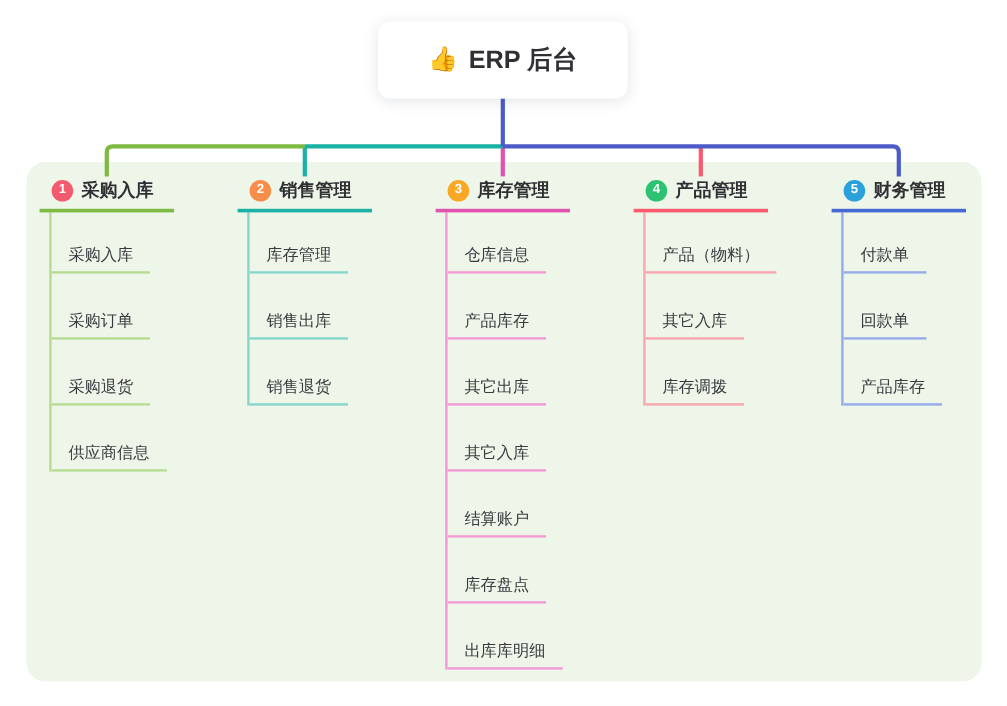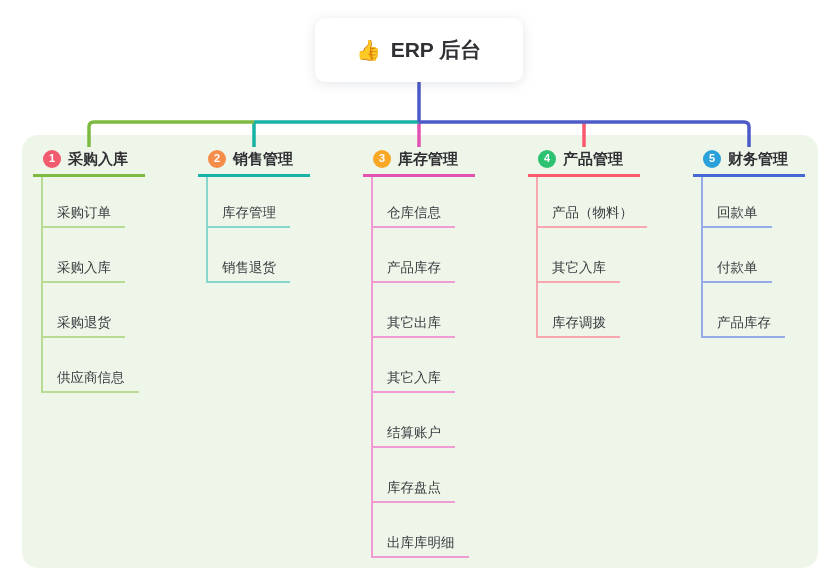--- a/index.html
+++ b/index.html
@@ -104,43 +104,46 @@
   </div>
 
   <div id="branches-host">
       <div class="branch" style="left: 33px; --line: #7eba41; --lite: #b7db93; --badge: #f25b6e;">
     <div class="branch-header">
       <span class="badge">1</span>
       <span class="branch-label">采购入库</span>
     </div>
     <div class="children">
           <div class="child">
+            <span>采购入库</span>
+          </div>
+          <div class="child">
             <span>采购订单</span>
-          </div>
-          <div class="child">
-            <span>采购入库</span>
           </div>
           <div class="child">
             <span>采购退货</span>
           </div>
           <div class="child">
             <span>供应商信息</span>
           </div>
         </div>
   </div>
       <div class="branch" style="left: 198px; --line: #19b2a4; --lite: #86d6cc; --badge: #f78d4b;">
     <div class="branch-header">
       <span class="badge">2</span>
       <span class="branch-label">销售管理</span>
     </div>
     <div class="children">
           <div class="child">
             <span>库存管理</span>
           </div>
           <div class="child">
+            <span>销售出库</span>
+          </div>
+          <div class="child">
             <span>销售退货</span>
           </div>
         </div>
   </div>
       <div class="branch" style="left: 363px; --line: #e252b1; --lite: #f19bd4; --badge: #f9a826;">
     <div class="branch-header">
       <span class="badge">3</span>
       <span class="branch-label">库存管理</span>
     </div>
     <div class="children">
@@ -184,25 +187,25 @@
           </div>
         </div>
   </div>
       <div class="branch" style="left: 693px; --line: #4568d4; --lite: #96abe9; --badge: #2aa1db;">
     <div class="branch-header">
       <span class="badge">5</span>
       <span class="branch-label">财务管理</span>
     </div>
     <div class="children">
           <div class="child">
+            <span>付款单</span>
+          </div>
+          <div class="child">
             <span>回款单</span>
           </div>
           <div class="child">
-            <span>付款单</span>
-          </div>
-          <div class="child">
             <span>产品库存</span>
           </div>
         </div>
   </div>
     </div>
 
 </div>
 
 </body></html>

